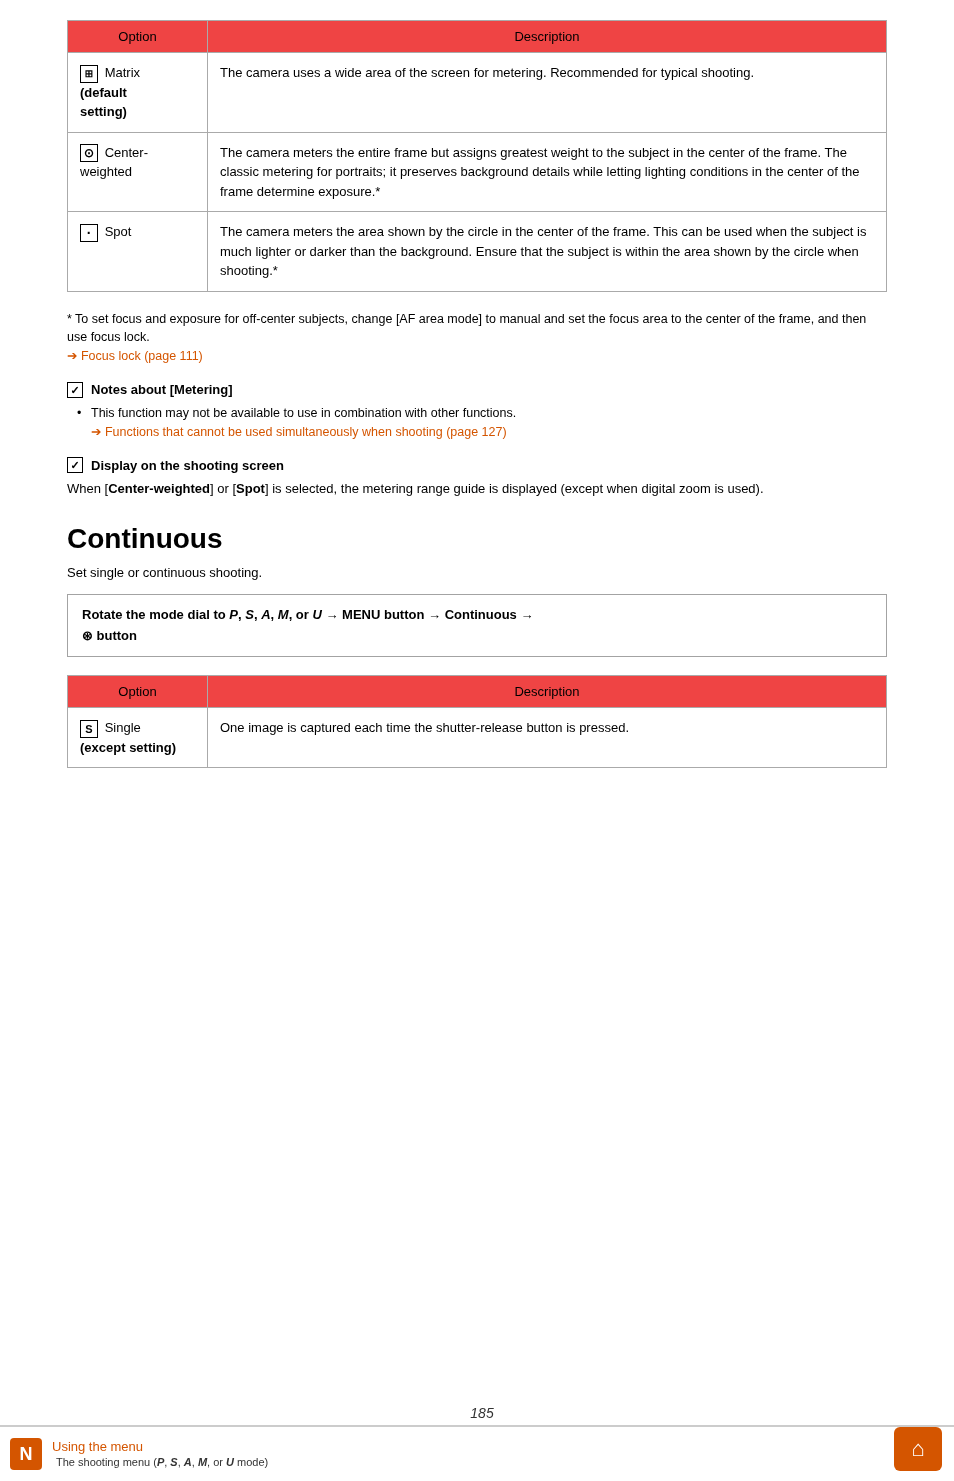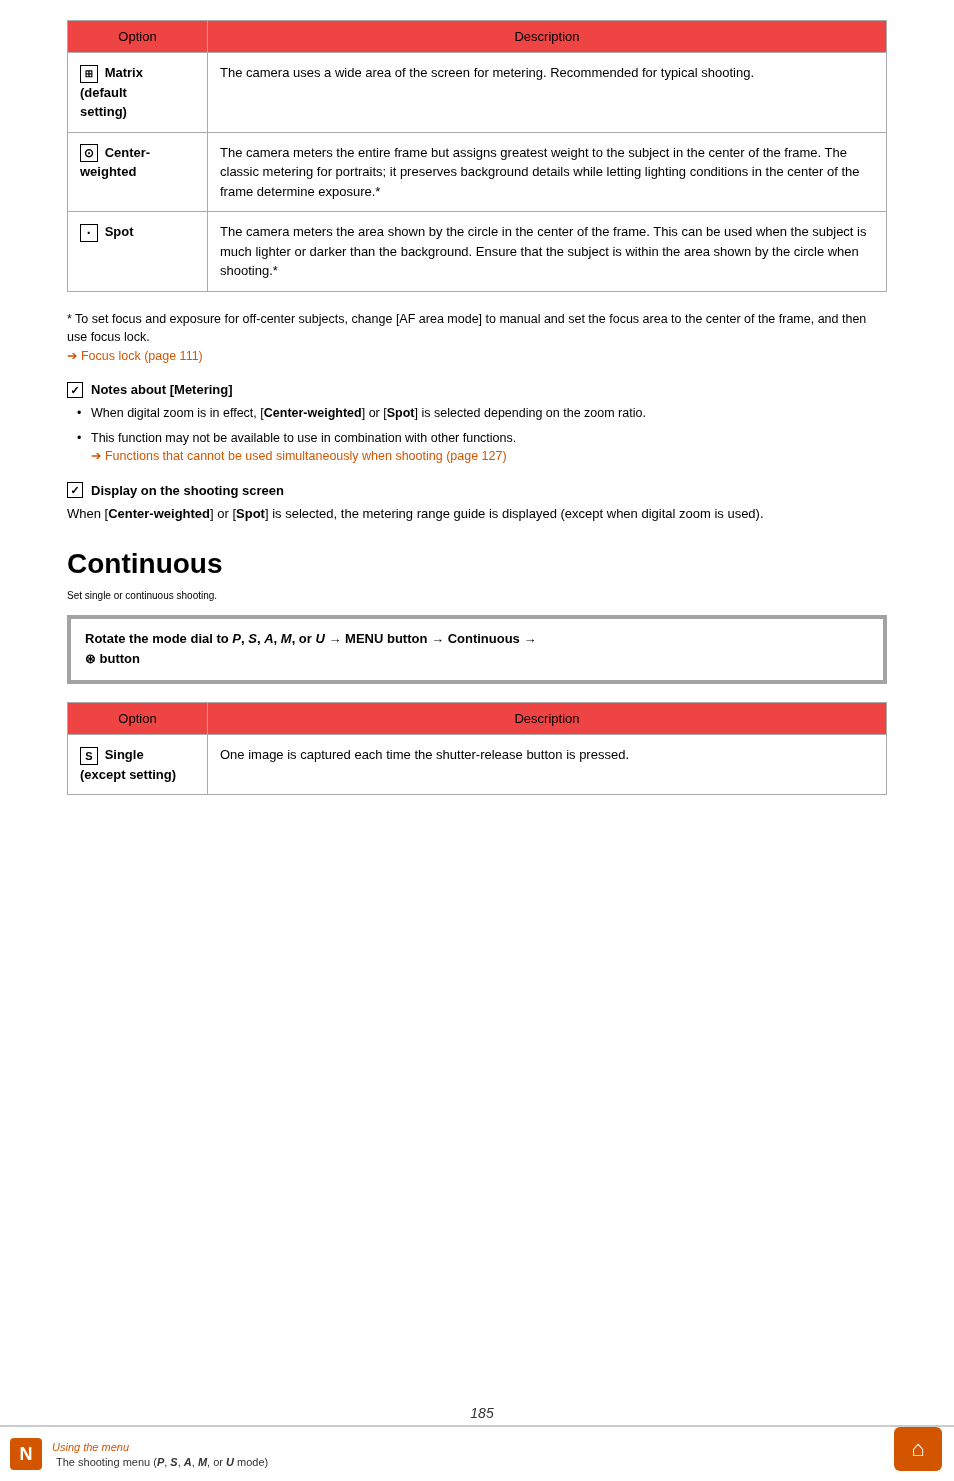--- a/index.html
+++ b/index.html
@@ -39,21 +39,21 @@
       vertical-align: top;
       font-size: 13px;
       line-height: 1.5;
     }
     td.option-col {
       width: 140px;
       font-weight: bold;
       font-size: 13px;
     }
     .option-label {
-      font-weight: bold;
+      font-weight: normal;
     }
 
     
     .footnote {
       font-size: 12.5px;
       margin-bottom: 16px;
       line-height: 1.5;
     }
     .footnote .arrow-link {
       color: #d45500;
@@ -101,27 +101,27 @@
       content: "➔ ";
     }
 
     
     .continuous-heading {
       font-size: 28px;
       font-weight: bold;
       margin: 24px 0 10px 0;
     }
     .continuous-desc {
-      font-size: 10px;
+      font-size: 13px;
       margin-bottom: 14px;
     }
 
     
     .instruction-box {
-      border: 4px solid #a3a3a3;
+      border: 1px solid #a3a3a3;
       padding: 10px 14px;
       margin-bottom: 18px;
       font-size: 13px;
       line-height: 1.6;
     }
     .instruction-box strong {
       font-weight: bold;
     }
     .arrow-sym {
       font-weight: bold;
@@ -159,23 +159,22 @@
       border-radius: 4px;
       display: flex;
       align-items: center;
       justify-content: center;
       color: white;
       font-size: 18px;
       font-weight: bold;
       flex-shrink: 0;
     }
     .bottom-bar .nav-text {
-      font-size: 11px;
+      font-size: 13px;
       color: #d45500;
-      font-style: italic;
     }
     .bottom-bar .menu-text {
       font-size: 11px;
       color: #333;
       margin-left: 4px;
     }
     .home-icon-container {
       position: absolute;
       bottom: 8px;
       right: 10px;
@@ -239,21 +238,20 @@
     <span>*  To set focus and exposure for off-center subjects, change [AF area mode] to manual and set the focus area to the center of the frame, and then use focus lock.</span><br>
     <span class="arrow-link">Focus lock (page 111)</span>
   </div>
 
   <div class="notes-section">
     <div class="notes-title">
       <span style="display:inline-block;width:16px;height:16px;border:1.5px solid #000;position:relative;margin-right:4px;vertical-align:middle;font-size:11px;text-align:center;line-height:14px;">✓</span>
       <span>Notes about [Metering]</span>
     </div>
     <ul class="bullet-list">
-      <li>When digital zoom is in effect, [<strong>Center-weighted</strong>] or [<strong>Spot</strong>] is selected depending on the zoom ratio.</li>
       <li>This function may not be available to use in combination with other functions.<br>
         <span class="arrow-link">Functions that cannot be used simultaneously when shooting (page 127)</span>
       </li>
     </ul>
   </div>
 
   <div class="notes-section">
     <div class="notes-title">
       <span style="display:inline-block;width:16px;height:16px;border:1.5px solid #000;position:relative;margin-right:4px;vertical-align:middle;font-size:11px;text-align:center;line-height:14px;">✓</span>
       <strong>Display on the shooting screen</strong>

